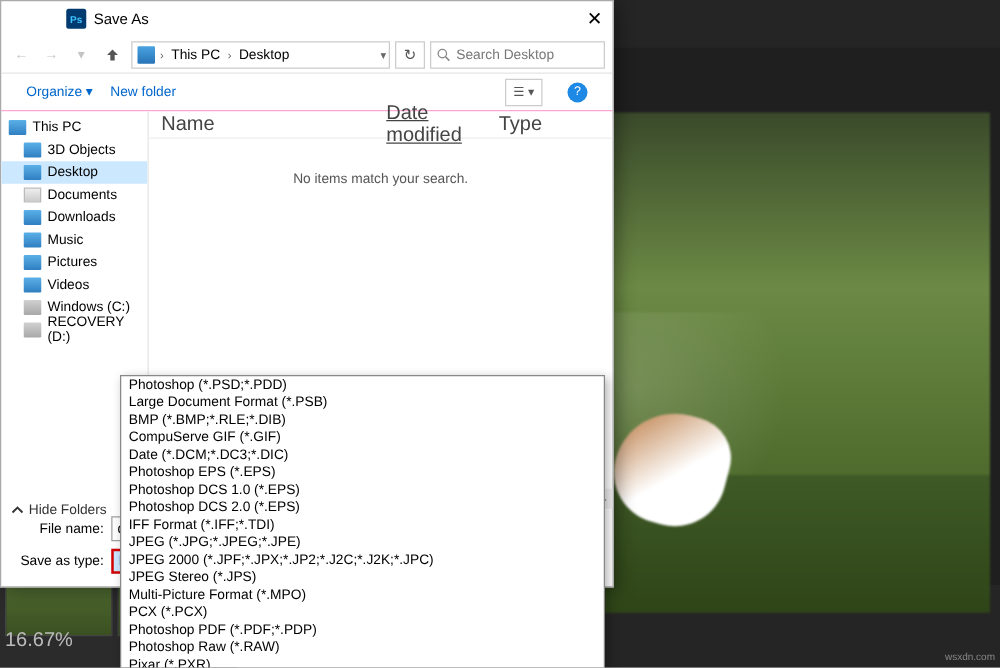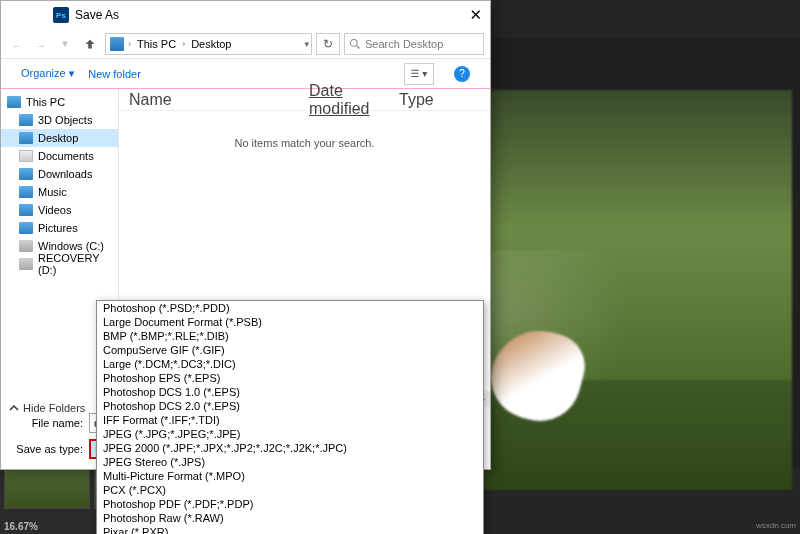--- a/index.html
+++ b/index.html
@@ -1,21 +1,21 @@
 <!DOCTYPE html>
 <html><head>
 <meta charset="utf-8">
 <style>
 * { box-sizing: border-box; margin: 0; padding: 0; font-family: "Segoe UI", Tahoma, sans-serif; }
 body { width: 800px; height: 534px; background: #2b2b2b; overflow: hidden; position: relative; }
 
 
 .photoshop-bg { position: absolute; inset: 0; background: #252525; }
 .canvas-area { position: absolute; left: 0; top: 38px; right: 0; height: 430px; background: #1f1f1f; display: flex; }
-.zoom-label { position: absolute; left: 4px; bottom: 2px; color: #bbb; font-size: 10px; font-weight: bold; }
+.zoom-label { position: absolute; left: 4px; bottom: 12px; color: #bbb; font-size: 16px; }
 .ruler-top { position: absolute; top: 38px; left: 22px; right: 0; height: 14px; background: #2c2c2c; border-bottom: 1px solid #444; }
 .ruler-top span { position: absolute; top: 1px; color: #888; font-size: 8px; }
 .blurred-photo { position: absolute; left: 32px; top: 52px; width: 760px; height: 400px; background: linear-gradient(#3a4a2b,#6c8a45 35%,#5d7a39 55%,#496528 80%,#355020); filter: blur(1px); overflow: hidden; }
 .blurred-photo::before { content:""; position:absolute; left:50%; top:40%; width:240px; height:200px; background: radial-gradient(circle at 40% 30%, rgba(255,255,255,0.15), transparent 60%); }
 .grass { position:absolute; bottom:0; left:0; right:0; height:110px; background:linear-gradient(#3f5a26,#2f4518); }
 .dog-leg { position:absolute; left:460px; bottom:70px; width:90px; height:90px; background:linear-gradient(135deg,#b8743a,#fff 55%,#fff); border-radius:60% 40% 50% 50%; transform:rotate(15deg); }
 
 .left-thumbs { position:absolute; left:0; bottom:0; width:190px; height:100px; background:#2b2b2b; border-top:1px solid #3a3a3a; padding:4px; display:flex; gap:4px; }
 .thumb { width:86px; height:70px; background:linear-gradient(#5b7a39,#3b5022); border:1px solid #444; }
 .expand-icon { position:absolute; left:4px; top:428px; width:14px; height:14px; color:#999; font-size:10px; }
@@ -174,26 +174,26 @@
           </div>
           <div class="side-item">
             <span class="fi fi-dl"></span>
             <span>Downloads</span>
           </div>
           <div class="side-item">
             <span class="fi fi-music"></span>
             <span>Music</span>
           </div>
           <div class="side-item">
+            <span class="fi fi-pic"></span>
+            <span>Pictures</span>
+          </div>
+          <div class="side-item">
             <span class="fi fi-vid"></span>
             <span>Videos</span>
-          </div>
-          <div class="side-item">
-            <span class="fi fi-pic"></span>
-            <span>Pictures</span>
           </div>
           <div class="side-item">
             <span class="fi fi-drive"></span>
             <span>Windows (C:)</span>
           </div>
           <div class="side-item">
             <span class="fi fi-drive"></span>
             <span>RECOVERY (D:)</span>
           </div>
         </div>
@@ -234,21 +234,21 @@
       </svg>
     <span>Hide Folders</span>
   </div>
 </div>
 
 <div class="dropdown-list" id="type-dropdown">
     <div class="opt">Photoshop (*.PSD;*.PDD)</div>
     <div class="opt">Large Document Format (*.PSB)</div>
     <div class="opt">BMP (*.BMP;*.RLE;*.DIB)</div>
     <div class="opt">CompuServe GIF (*.GIF)</div>
-    <div class="opt">Large (*.DCM;*.DC3;*.DIC)</div>
+    <div class="opt">Date (*.DCM;*.DC3;*.DIC)</div>
     <div class="opt">Photoshop EPS (*.EPS)</div>
     <div class="opt">Photoshop DCS 1.0 (*.EPS)</div>
     <div class="opt">Photoshop DCS 2.0 (*.EPS)</div>
     <div class="opt">IFF Format (*.IFF;*.TDI)</div>
     <div class="opt">JPEG (*.JPG;*.JPEG;*.JPE)</div>
     <div class="opt">JPEG 2000 (*.JPF;*.JPX;*.JP2;*.J2C;*.J2K;*.JPC)</div>
     <div class="opt">JPEG Stereo (*.JPS)</div>
     <div class="opt">Multi-Picture Format (*.MPO)</div>
     <div class="opt">PCX (*.PCX)</div>
     <div class="opt">Photoshop PDF (*.PDF;*.PDP)</div>

